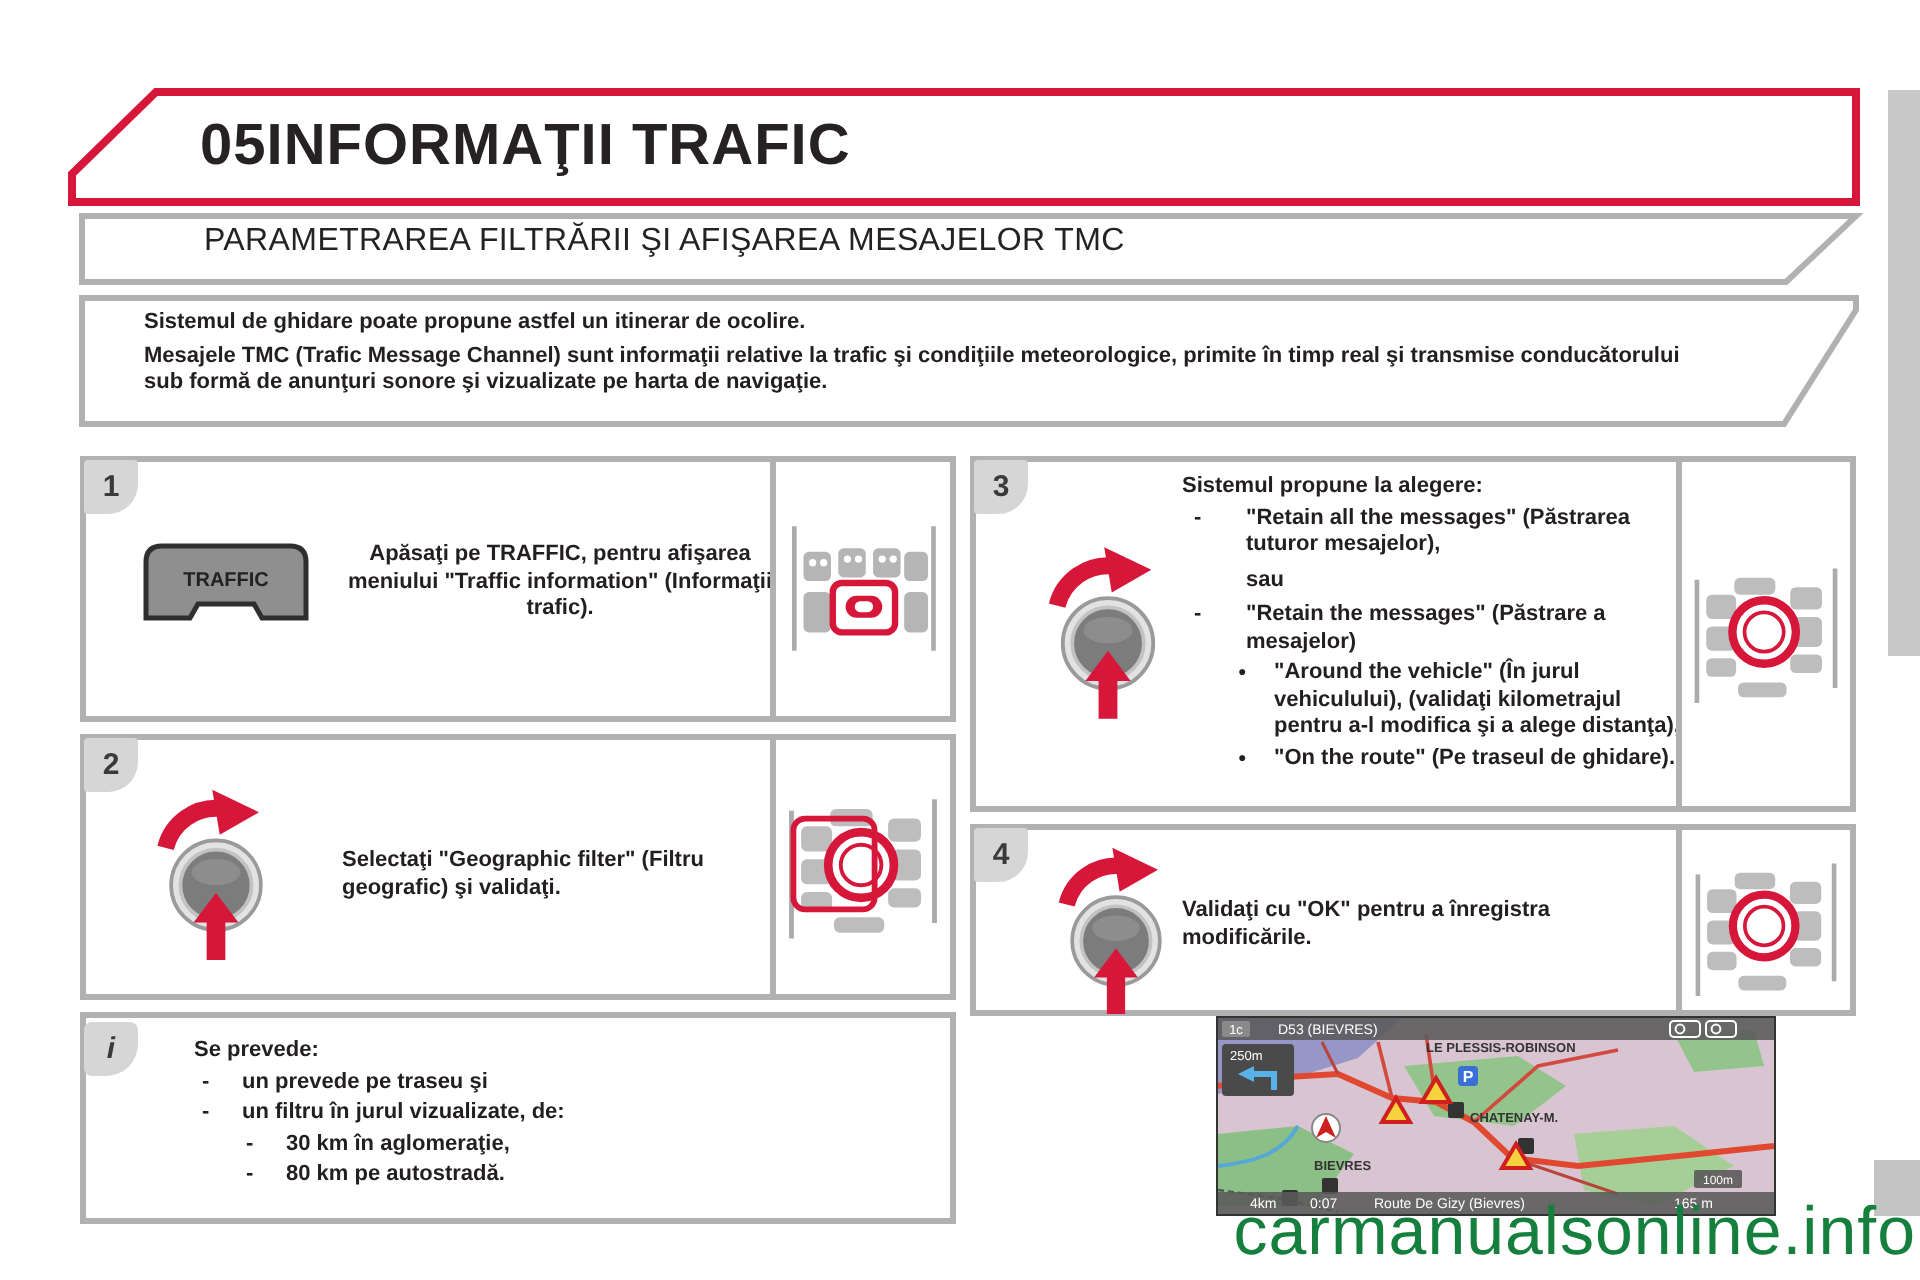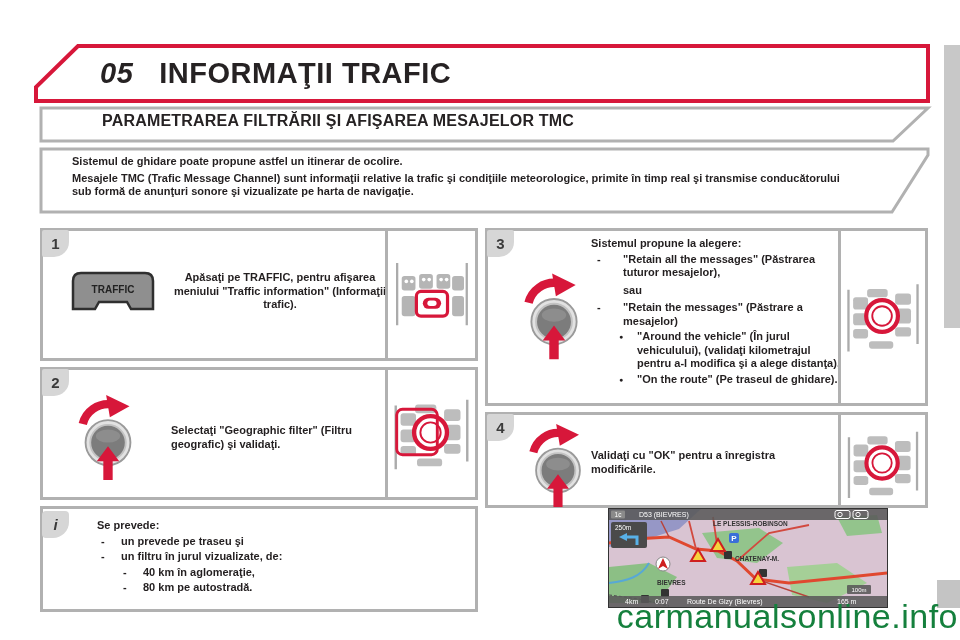--- a/index.html
+++ b/index.html
@@ -7,22 +7,22 @@
         font-family:"Liberation Sans",sans-serif;color:#231f20;}
   .abs{position:absolute;}
   .box{position:absolute;background:#fff;border:3px solid #b1b1b1;box-sizing:border-box;}
   .vdiv{position:absolute;top:0;bottom:0;width:3px;background:#b1b1b1;}
   .t{font-weight:700;font-size:11px;line-height:13.5px;color:#231f20;}
   .badge{position:absolute;width:27px;height:27px;background:#d6d6d6;color:#3a3a3a;
          font-weight:700;font-size:15px;line-height:27px;text-align:center;
          border-radius:2px 2px 15px 2px;}
   .title-row{position:absolute;left:100px;top:57px;font-weight:700;font-size:29px;
              letter-spacing:.5px;color:#262223;}
-  .title-row .num{margin-right:26px;font-style:italic;}
-  .section-title{position:absolute;left:102px;top:112px;font-weight:700;font-size:16px;
+  .title-row .num{}
+  .section-title{position:absolute;left:102px;top:112px;font-weight:400;font-size:16px;
                  letter-spacing:.2px;color:#262223;}
   .intro{position:absolute;left:72px;top:155px;width:775px;}
   .intro p{margin:0 0 3px 0;}
   .li{display:flex;margin-top:2px;}
   .li .d{width:26px;flex:none;text-align:left;padding-left:6px;}
   .li .c{width:18px;flex:none;font-size:7px;line-height:13.5px;padding-left:2px;}
   .li.sub{margin-left:26px;}
   .or{margin:4px 0 4px 32px;}
   .note-li .d{width:20px;flex:none;padding-left:4px;}
   .note-li.sub{margin-left:22px;}
@@ -136,21 +136,21 @@
       <div class="li note-li">
           <span class="d">-</span>
           <div>un prevede pe traseu şi</div>
         </div>
       <div class="li note-li">
           <span class="d">-</span>
           <div>un filtru în jurul vizualizate, de:</div>
         </div>
       <div class="li note-li sub">
           <span class="d">-</span>
-          <div>40 km în aglomeraţie,</div>
+          <div>30 km în aglomeraţie,</div>
         </div>
       <div class="li note-li sub">
           <span class="d">-</span>
           <div>80 km pe autostradă.</div>
         </div>
     </div>
   </div>
 
   <div class="box" style="left:485px;top:228px;width:443px;height:178px;">
     <div class="badge" style="left:-1px;top:-1px;">3</div>

